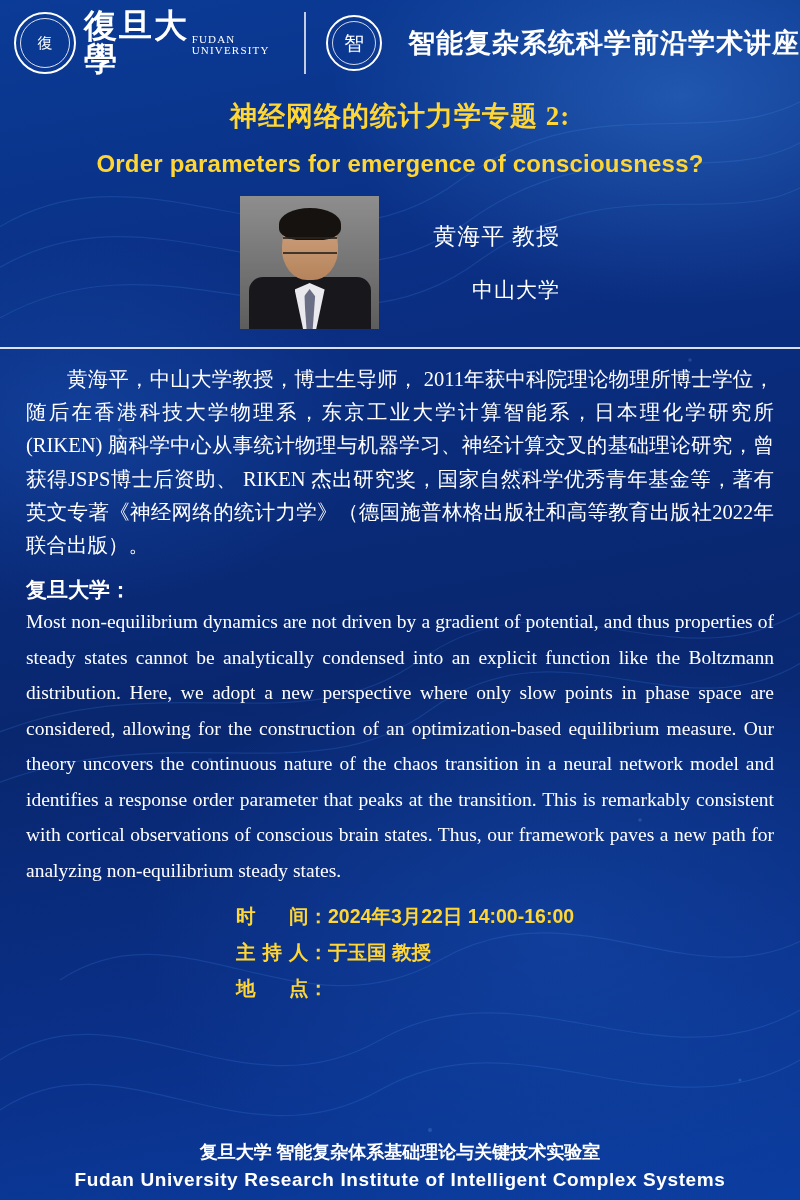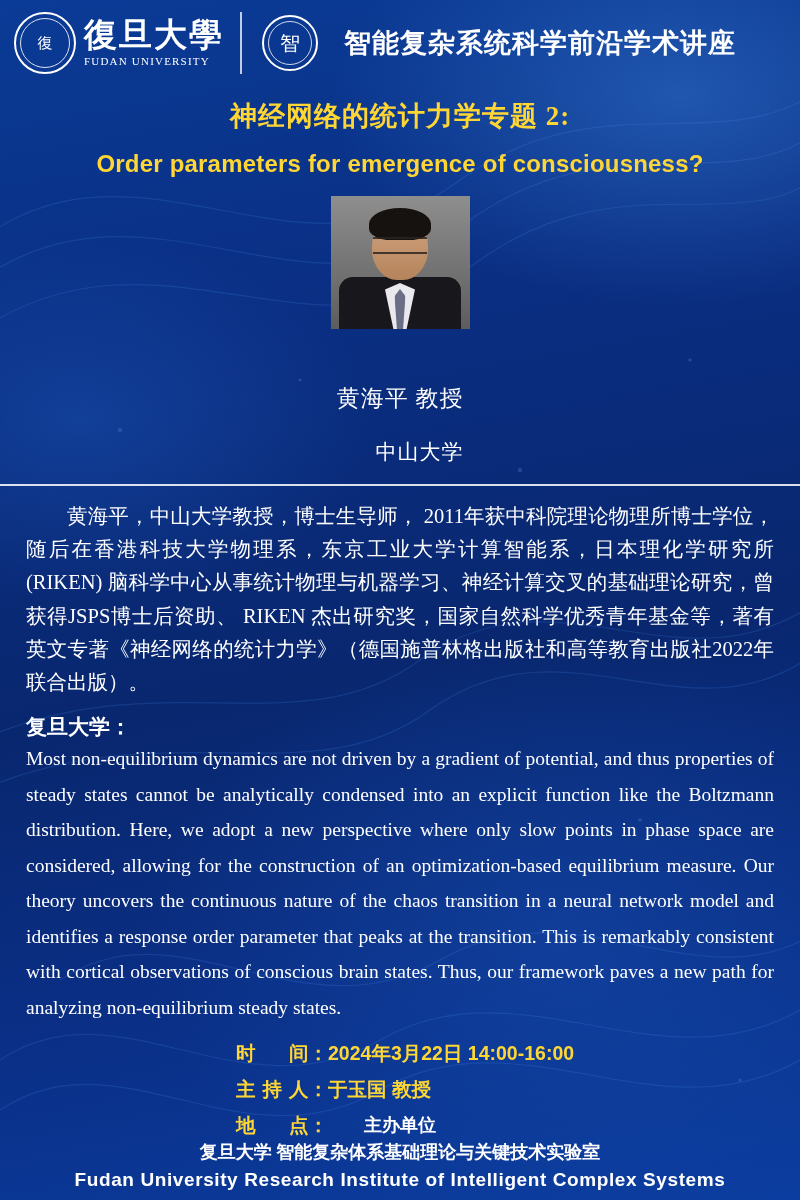--- a/index.html
+++ b/index.html
@@ -67,22 +67,22 @@
   }
   .seal span {
     color: #fff;
     font-size: 15px;
     font-family: "Liberation Serif", serif;
     line-height: 1;
     z-index: 2;
   }
   .fudan-name {
     display: flex;
-    flex-direction: column;
     line-height: 1;
+    align-items: center;
   }
   .fudan-cn {
     color: #ffffff;
     font-family: "Liberation Serif", serif;
     font-size: 33px;
     font-weight: bold;
     letter-spacing: 2px;
   }
   .fudan-en {
     color: #ffffff;
@@ -148,21 +148,20 @@
     letter-spacing: 0.2px;
   }
 
   
   .speaker {
     margin-top: 18px;
     display: flex;
     align-items: center;
     justify-content: center;
     gap: 54px;
-    flex-direction: column;
   }
   .portrait {
     width: 139px;
     height: 133px;
     background:
       radial-gradient(ellipse 60px 50px at 50% 36%, #c99a74 0%, #b07f58 55%, #6f4a33 100%),
       linear-gradient(180deg, #9a9a9a 0%, #6f6f6f 100%);
     position: relative;
     overflow: hidden;
     flex: none;
@@ -411,18 +410,17 @@
       <div class="meta-row">
         <span class="meta-key">
           <span>地</span>
           <span>点：</span>
         </span>
       </div>
     </div>
   </div>
 
   <div class="footer">
-    <div class="f1">主办单位</div>
     <div class="f2">复旦大学 智能复杂体系基础理论与关键技术实验室</div>
     <div class="f3">Fudan University  Research Institute of Intelligent Complex Systems</div>
   </div>
 
 </div>
 
 </body></html>

